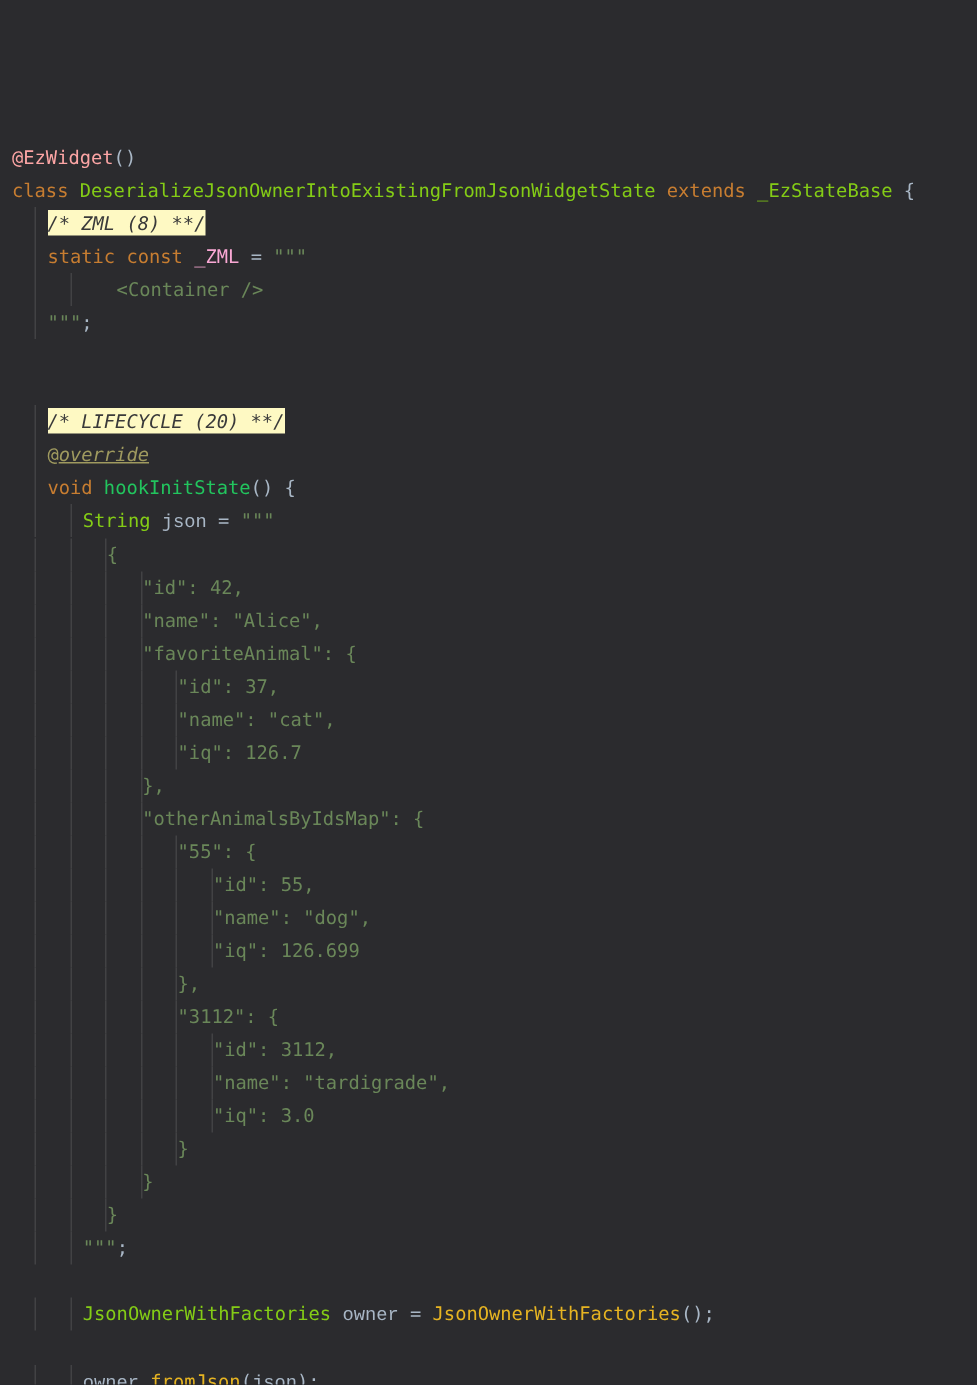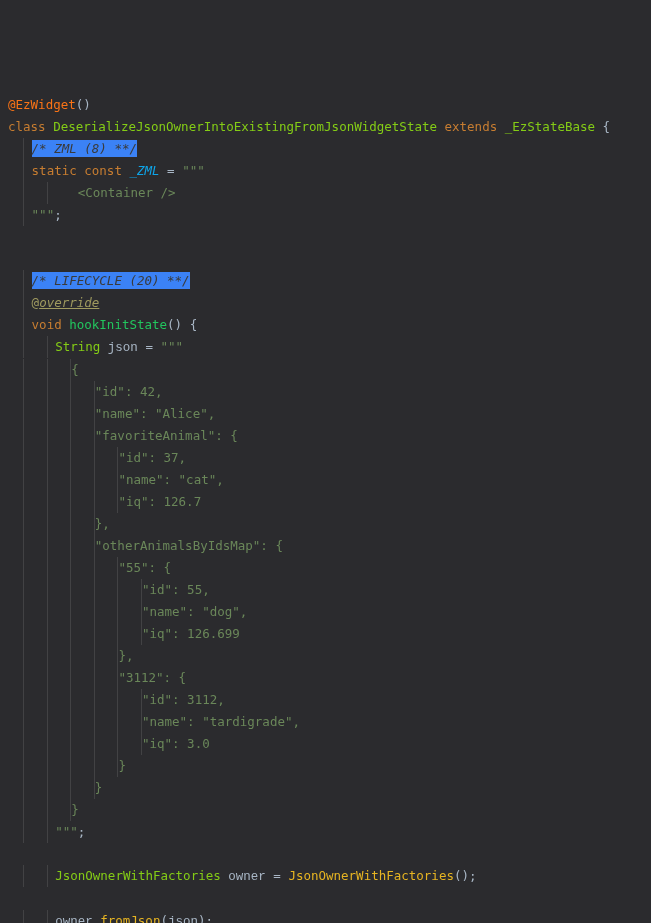--- a/index.html
+++ b/index.html
@@ -17,34 +17,34 @@
   }
   .line { display: block; }
   .guide {
     border-left: 1px solid #424244;
     display: inline-block;
     height: 22px;
     vertical-align: top;
     width: 0;
   }
   .hl {
-    background: #3b82f6;
+    background: #fef9c3;
     color: #3a3a3a;
     font-style: italic;
     padding: 1px 0;
   }
-  .annot { color: #f97316; }
+  .annot { color: #fca5a5; }
   .kw { color: #c77d31; text-align: center; }
   .cls { color: #84cc16; }
   .id { color: #a9b7c6; font-family: Liberation Mono, monospace; }
   .fn { color: #22c55e; }
   .fncall { color: #e6b422; }
   .paren { color: #a9b7c6; }
   .str { color: #6a8759; }
-  .ital { font-style: italic; color: #0ea5e9; }
+  .ital { color: #f9a8d4; }
   .over { color: #9f9a5f; font-style: italic; text-decoration: underline; }
   .thin { color: #9f9a5f; }
 </style>
 </head>
 <body>
 
 
 
 <div id="root"><span class="line"><span class="annot">@EzWidget</span><span class="paren">()</span></span><span class="line"><span class="kw">class</span><span> </span><span class="cls">DeserializeJsonOwnerIntoExistingFromJsonWidgetState</span><span> </span><span class="kw">extends</span><span> </span><span class="cls">_EzStateBase</span><span> {</span></span><span class="line"><span>  </span><span class="guide"></span><span> </span><span class="hl">/* ZML (8) **/</span></span><span class="line"><span>  </span><span class="guide"></span><span> </span><span class="kw">static</span><span> </span><span class="kw">const</span><span> </span><span class="ital">_ZML</span><span> = </span><span class="str">"""</span></span><span class="line"><span>  </span><span class="guide"></span><span>   </span><span class="guide"></span><span class="str">    &lt;Container /&gt;</span></span><span class="line"><span>  </span><span class="guide"></span><span> </span><span class="str">"""</span><span>;</span></span><span class="line"><span> </span></span><span class="line"><span> </span></span><span class="line"><span>  </span><span class="guide"></span><span> </span><span class="hl">/* LIFECYCLE (20) **/</span></span><span class="line"><span>  </span><span class="guide"></span><span> </span><span class="thin">@</span><span class="over">override</span></span><span class="line"><span>  </span><span class="guide"></span><span> </span><span class="kw">void</span><span> </span><span class="fn">hookInitState</span><span class="paren">()</span><span> {</span></span><span class="line"><span>  </span><span class="guide"></span><span>   </span><span class="guide"></span><span> </span><span class="cls">String</span><span> </span><span class="id">json</span><span> = </span><span class="str">"""</span></span><span class="line"><span>  </span><span class="guide"></span><span>   </span><span class="guide"></span><span>   </span><span class="guide"></span><span></span><span class="str">{</span></span><span class="line"><span>  </span><span class="guide"></span><span>   </span><span class="guide"></span><span>   </span><span class="guide"></span><span>   </span><span class="guide"></span><span></span><span class="str">"id": 42,</span></span><span class="line"><span>  </span><span class="guide"></span><span>   </span><span class="guide"></span><span>   </span><span class="guide"></span><span>   </span><span class="guide"></span><span></span><span class="str">"name": "Alice",</span></span><span class="line"><span>  </span><span class="guide"></span><span>   </span><span class="guide"></span><span>   </span><span class="guide"></span><span>   </span><span class="guide"></span><span></span><span class="str">"favoriteAnimal": {</span></span><span class="line"><span>  </span><span class="guide"></span><span>   </span><span class="guide"></span><span>   </span><span class="guide"></span><span>   </span><span class="guide"></span><span>   </span><span class="guide"></span><span></span><span class="str">"id": 37,</span></span><span class="line"><span>  </span><span class="guide"></span><span>   </span><span class="guide"></span><span>   </span><span class="guide"></span><span>   </span><span class="guide"></span><span>   </span><span class="guide"></span><span></span><span class="str">"name": "cat",</span></span><span class="line"><span>  </span><span class="guide"></span><span>   </span><span class="guide"></span><span>   </span><span class="guide"></span><span>   </span><span class="guide"></span><span>   </span><span class="guide"></span><span></span><span class="str">"iq": 126.7</span></span><span class="line"><span>  </span><span class="guide"></span><span>   </span><span class="guide"></span><span>   </span><span class="guide"></span><span>   </span><span class="guide"></span><span></span><span class="str">},</span></span><span class="line"><span>  </span><span class="guide"></span><span>   </span><span class="guide"></span><span>   </span><span class="guide"></span><span>   </span><span class="guide"></span><span></span><span class="str">"otherAnimalsByIdsMap": {</span></span><span class="line"><span>  </span><span class="guide"></span><span>   </span><span class="guide"></span><span>   </span><span class="guide"></span><span>   </span><span class="guide"></span><span>   </span><span class="guide"></span><span></span><span class="str">"55": {</span></span><span class="line"><span>  </span><span class="guide"></span><span>   </span><span class="guide"></span><span>   </span><span class="guide"></span><span>   </span><span class="guide"></span><span>   </span><span class="guide"></span><span>   </span><span class="guide"></span><span></span><span class="str">"id": 55,</span></span><span class="line"><span>  </span><span class="guide"></span><span>   </span><span class="guide"></span><span>   </span><span class="guide"></span><span>   </span><span class="guide"></span><span>   </span><span class="guide"></span><span>   </span><span class="guide"></span><span></span><span class="str">"name": "dog",</span></span><span class="line"><span>  </span><span class="guide"></span><span>   </span><span class="guide"></span><span>   </span><span class="guide"></span><span>   </span><span class="guide"></span><span>   </span><span class="guide"></span><span>   </span><span class="guide"></span><span></span><span class="str">"iq": 126.699</span></span><span class="line"><span>  </span><span class="guide"></span><span>   </span><span class="guide"></span><span>   </span><span class="guide"></span><span>   </span><span class="guide"></span><span>   </span><span class="guide"></span><span></span><span class="str">},</span></span><span class="line"><span>  </span><span class="guide"></span><span>   </span><span class="guide"></span><span>   </span><span class="guide"></span><span>   </span><span class="guide"></span><span>   </span><span class="guide"></span><span></span><span class="str">"3112": {</span></span><span class="line"><span>  </span><span class="guide"></span><span>   </span><span class="guide"></span><span>   </span><span class="guide"></span><span>   </span><span class="guide"></span><span>   </span><span class="guide"></span><span>   </span><span class="guide"></span><span></span><span class="str">"id": 3112,</span></span><span class="line"><span>  </span><span class="guide"></span><span>   </span><span class="guide"></span><span>   </span><span class="guide"></span><span>   </span><span class="guide"></span><span>   </span><span class="guide"></span><span>   </span><span class="guide"></span><span></span><span class="str">"name": "tardigrade",</span></span><span class="line"><span>  </span><span class="guide"></span><span>   </span><span class="guide"></span><span>   </span><span class="guide"></span><span>   </span><span class="guide"></span><span>   </span><span class="guide"></span><span>   </span><span class="guide"></span><span></span><span class="str">"iq": 3.0</span></span><span class="line"><span>  </span><span class="guide"></span><span>   </span><span class="guide"></span><span>   </span><span class="guide"></span><span>   </span><span class="guide"></span><span>   </span><span class="guide"></span><span></span><span class="str">}</span></span><span class="line"><span>  </span><span class="guide"></span><span>   </span><span class="guide"></span><span>   </span><span class="guide"></span><span>   </span><span class="guide"></span><span></span><span class="str">}</span></span><span class="line"><span>  </span><span class="guide"></span><span>   </span><span class="guide"></span><span>   </span><span class="guide"></span><span></span><span class="str">}</span></span><span class="line"><span>  </span><span class="guide"></span><span>   </span><span class="guide"></span><span> </span><span class="str">"""</span><span>;</span></span><span class="line"><span> </span></span><span class="line"><span>  </span><span class="guide"></span><span>   </span><span class="guide"></span><span> </span><span class="cls">JsonOwnerWithFactories</span><span> </span><span class="id">owner</span><span> = </span><span class="fncall">JsonOwnerWithFactories</span><span class="paren">()</span><span>;</span></span><span class="line"><span> </span></span><span class="line"><span>  </span><span class="guide"></span><span>   </span><span class="guide"></span><span> </span><span class="id">owner</span><span>.</span><span class="fncall">fromJson</span><span class="paren">(</span><span class="id">json</span><span class="paren">)</span><span>;</span></span></div>
 

